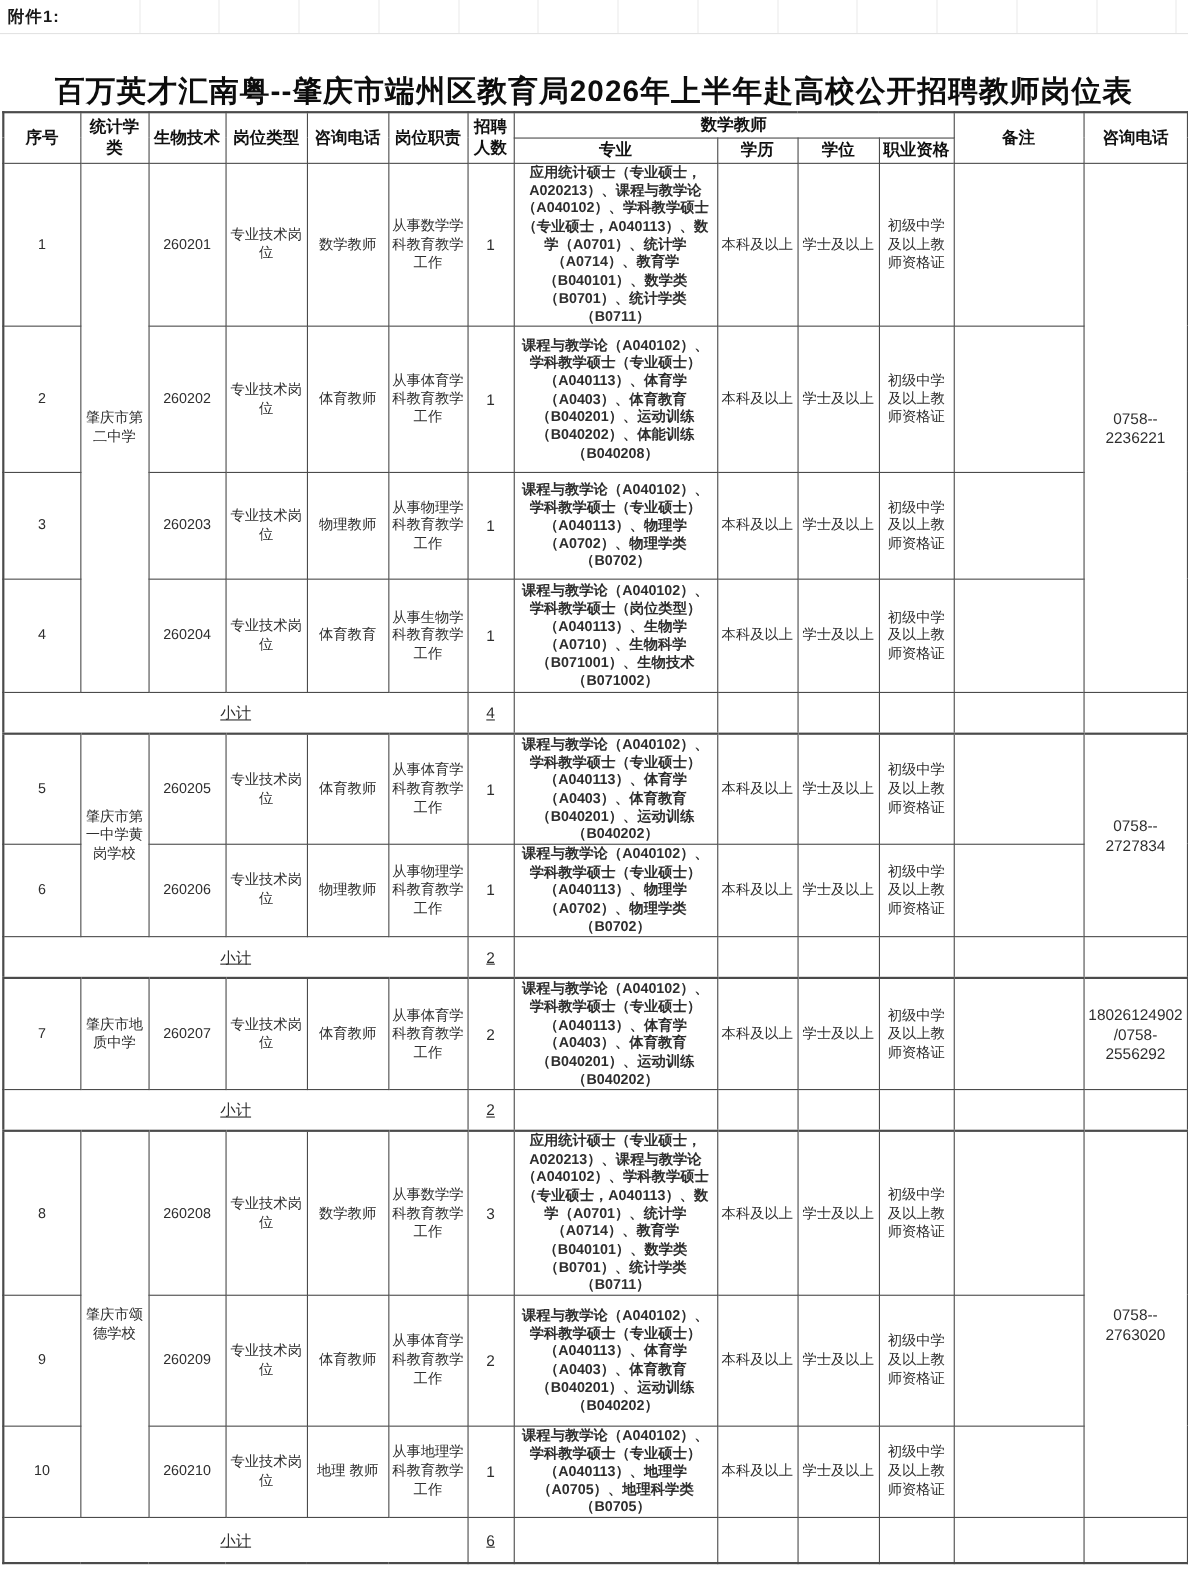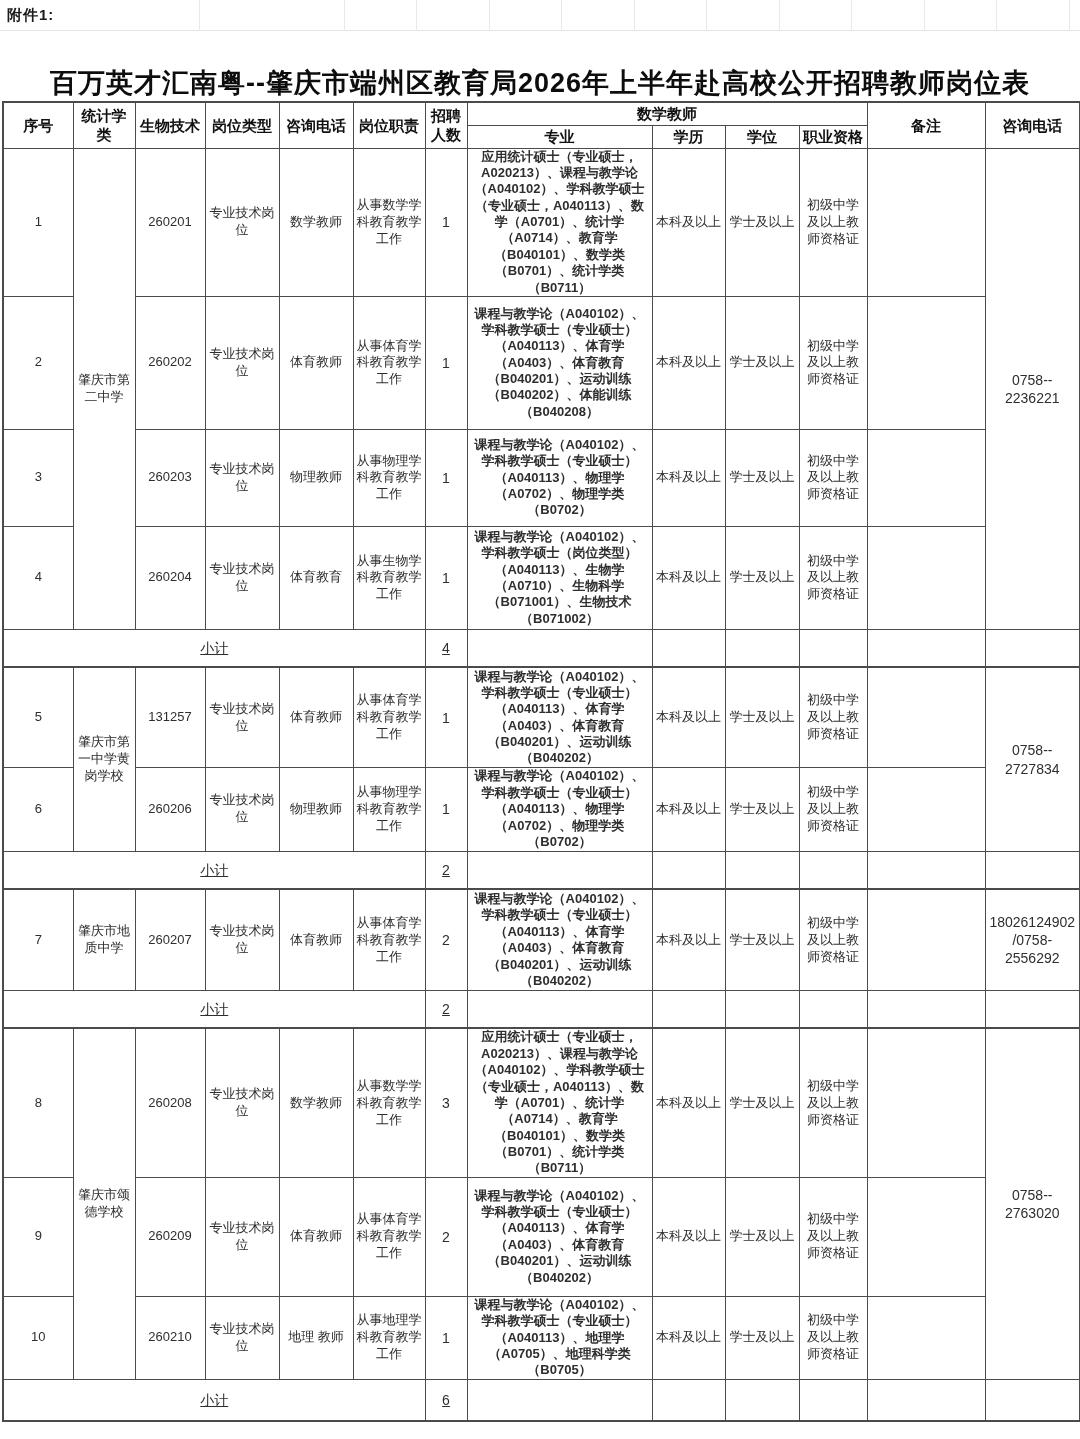--- a/index.html
+++ b/index.html
@@ -190,21 +190,21 @@
       <td></td>
       <td></td>
       <td></td>
       <td></td>
       <td></td>
     </tr>
 
     <tr class="group-top" style="height:100px">
       <td>5</td>
       <td rowspan="2">肇庆市第一中学黄岗学校</td>
-      <td>131257</td>
+      <td>260205</td>
       <td>专业技术岗位</td>
       <td>体育教师</td>
       <td>从事体育学科教育教学工作</td>
       <td class="count-cell">1</td>
       <td class="major-cell">课程与教学论（A040102）、学科教学硕士（专业硕士）（A040113）、体育学（A0403）、体育教育（B040201）、运动训练（B040202）</td>
       <td>本科及以上</td>
       <td>学士及以上</td>
       <td>初级中学及以上教师资格证</td>
       <td></td>
       <td rowspan="2" class="phone-cell">0758--

